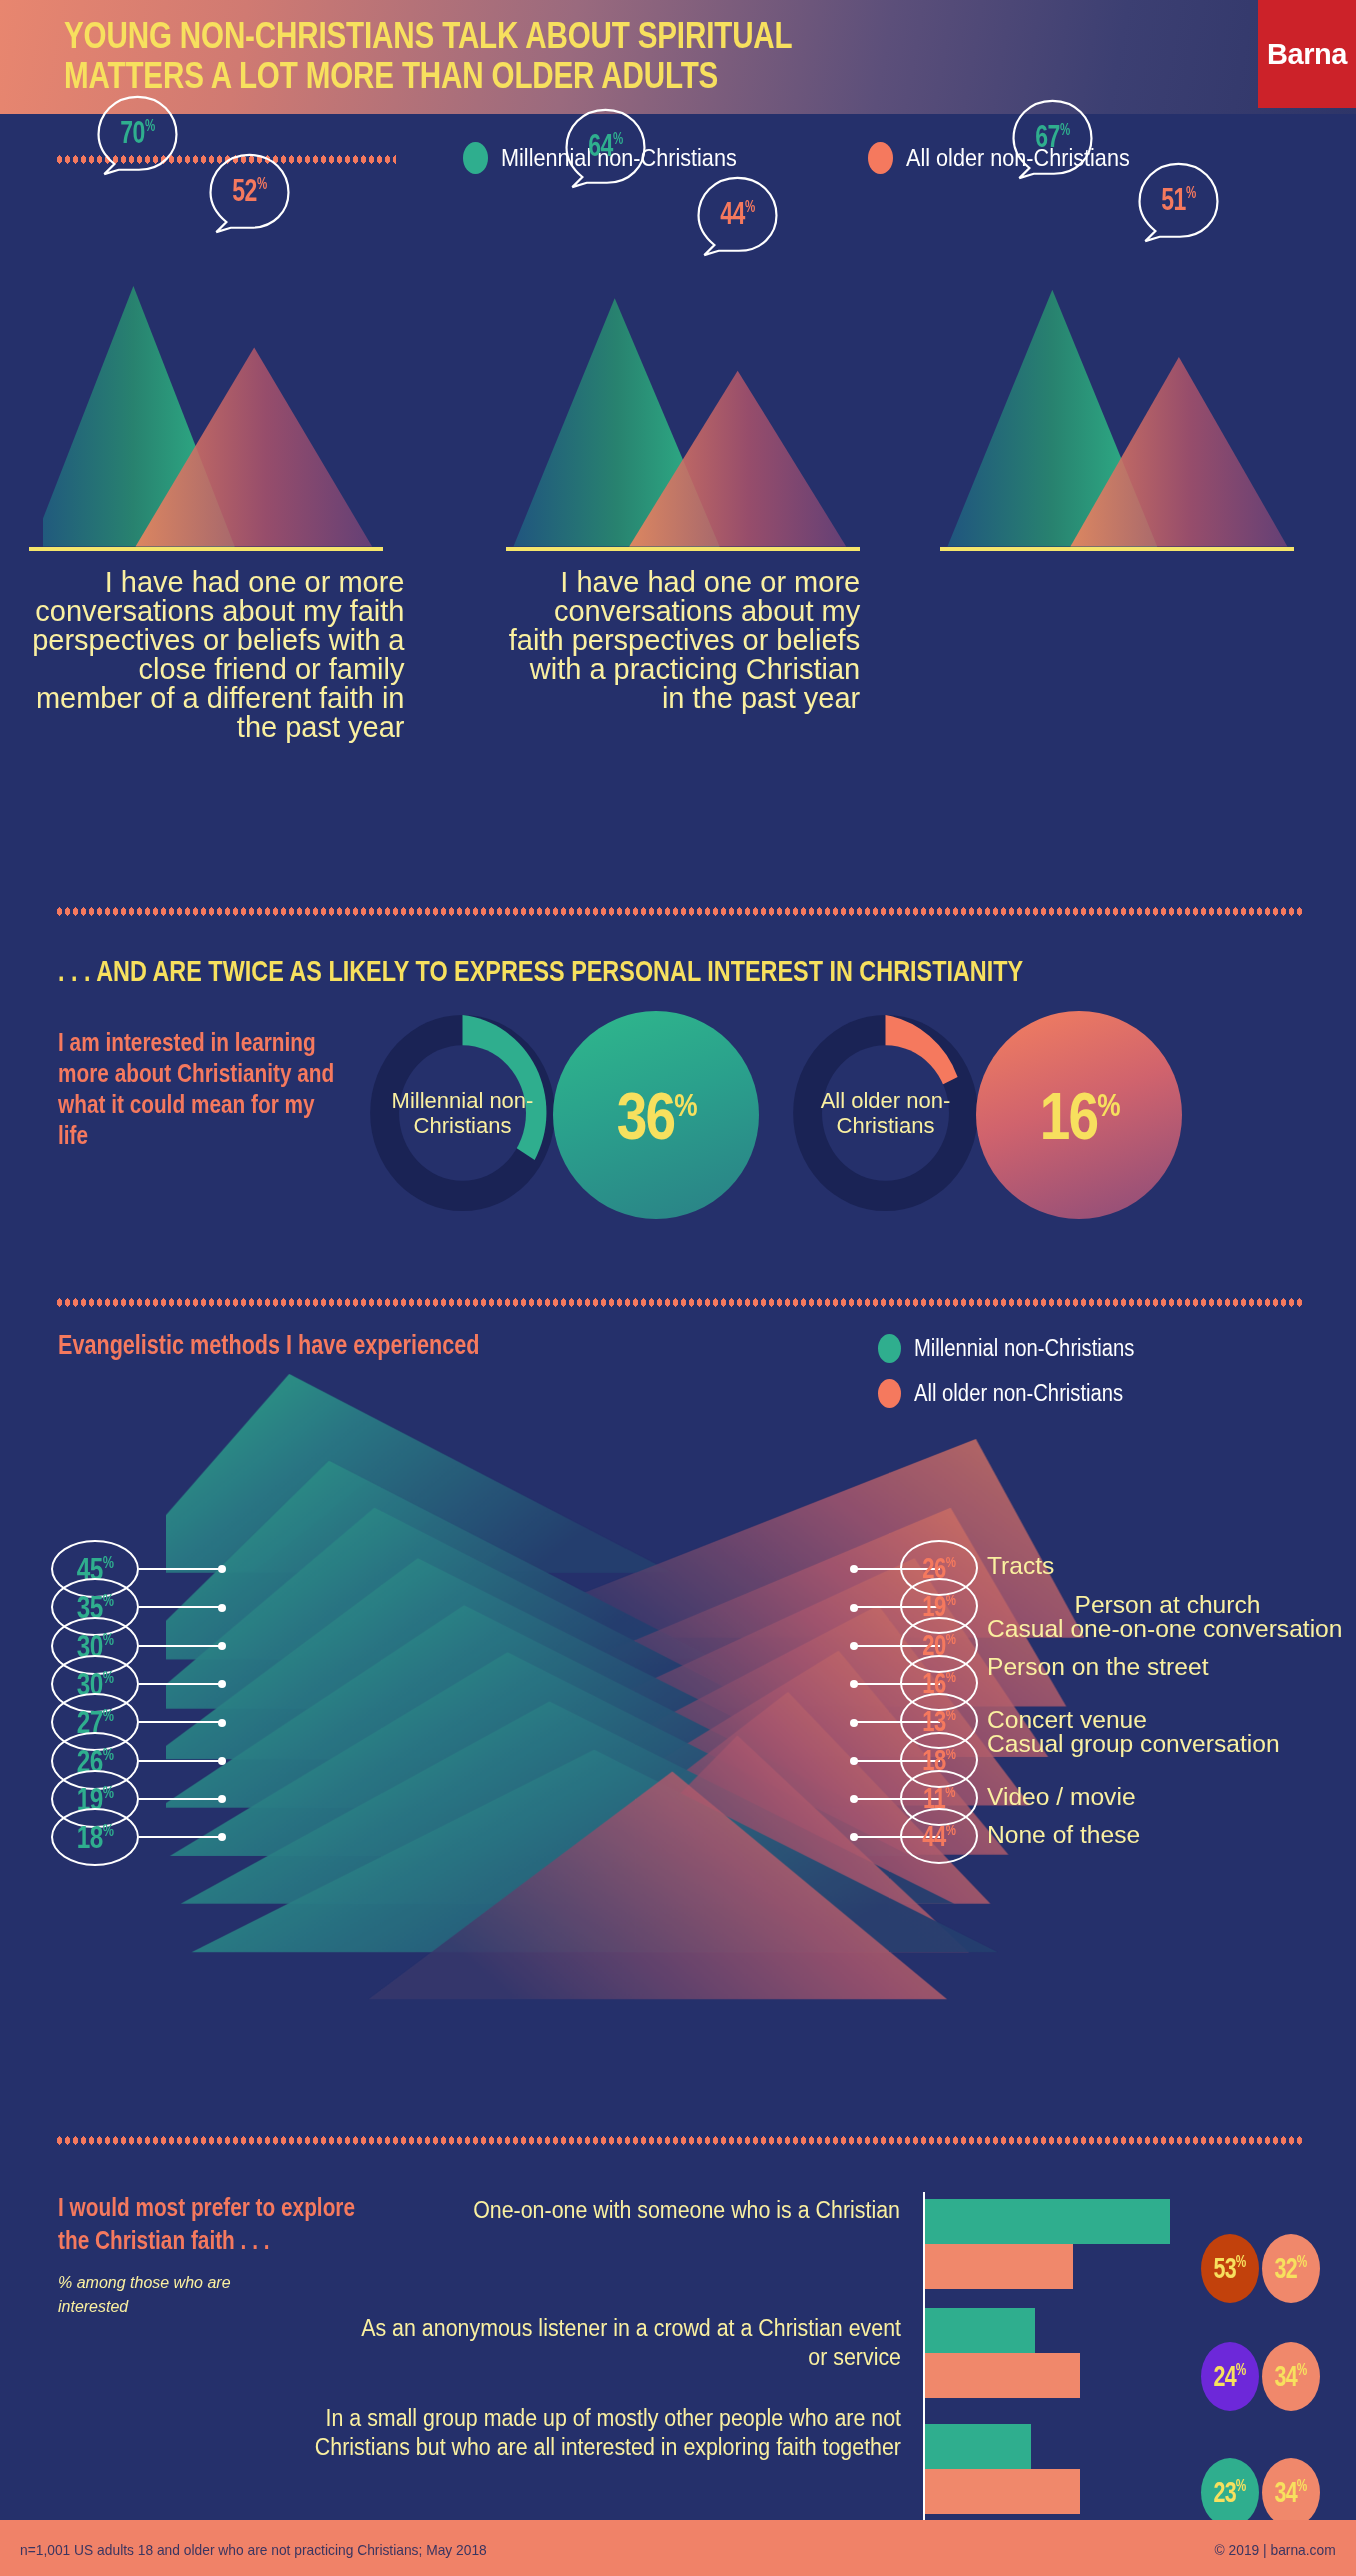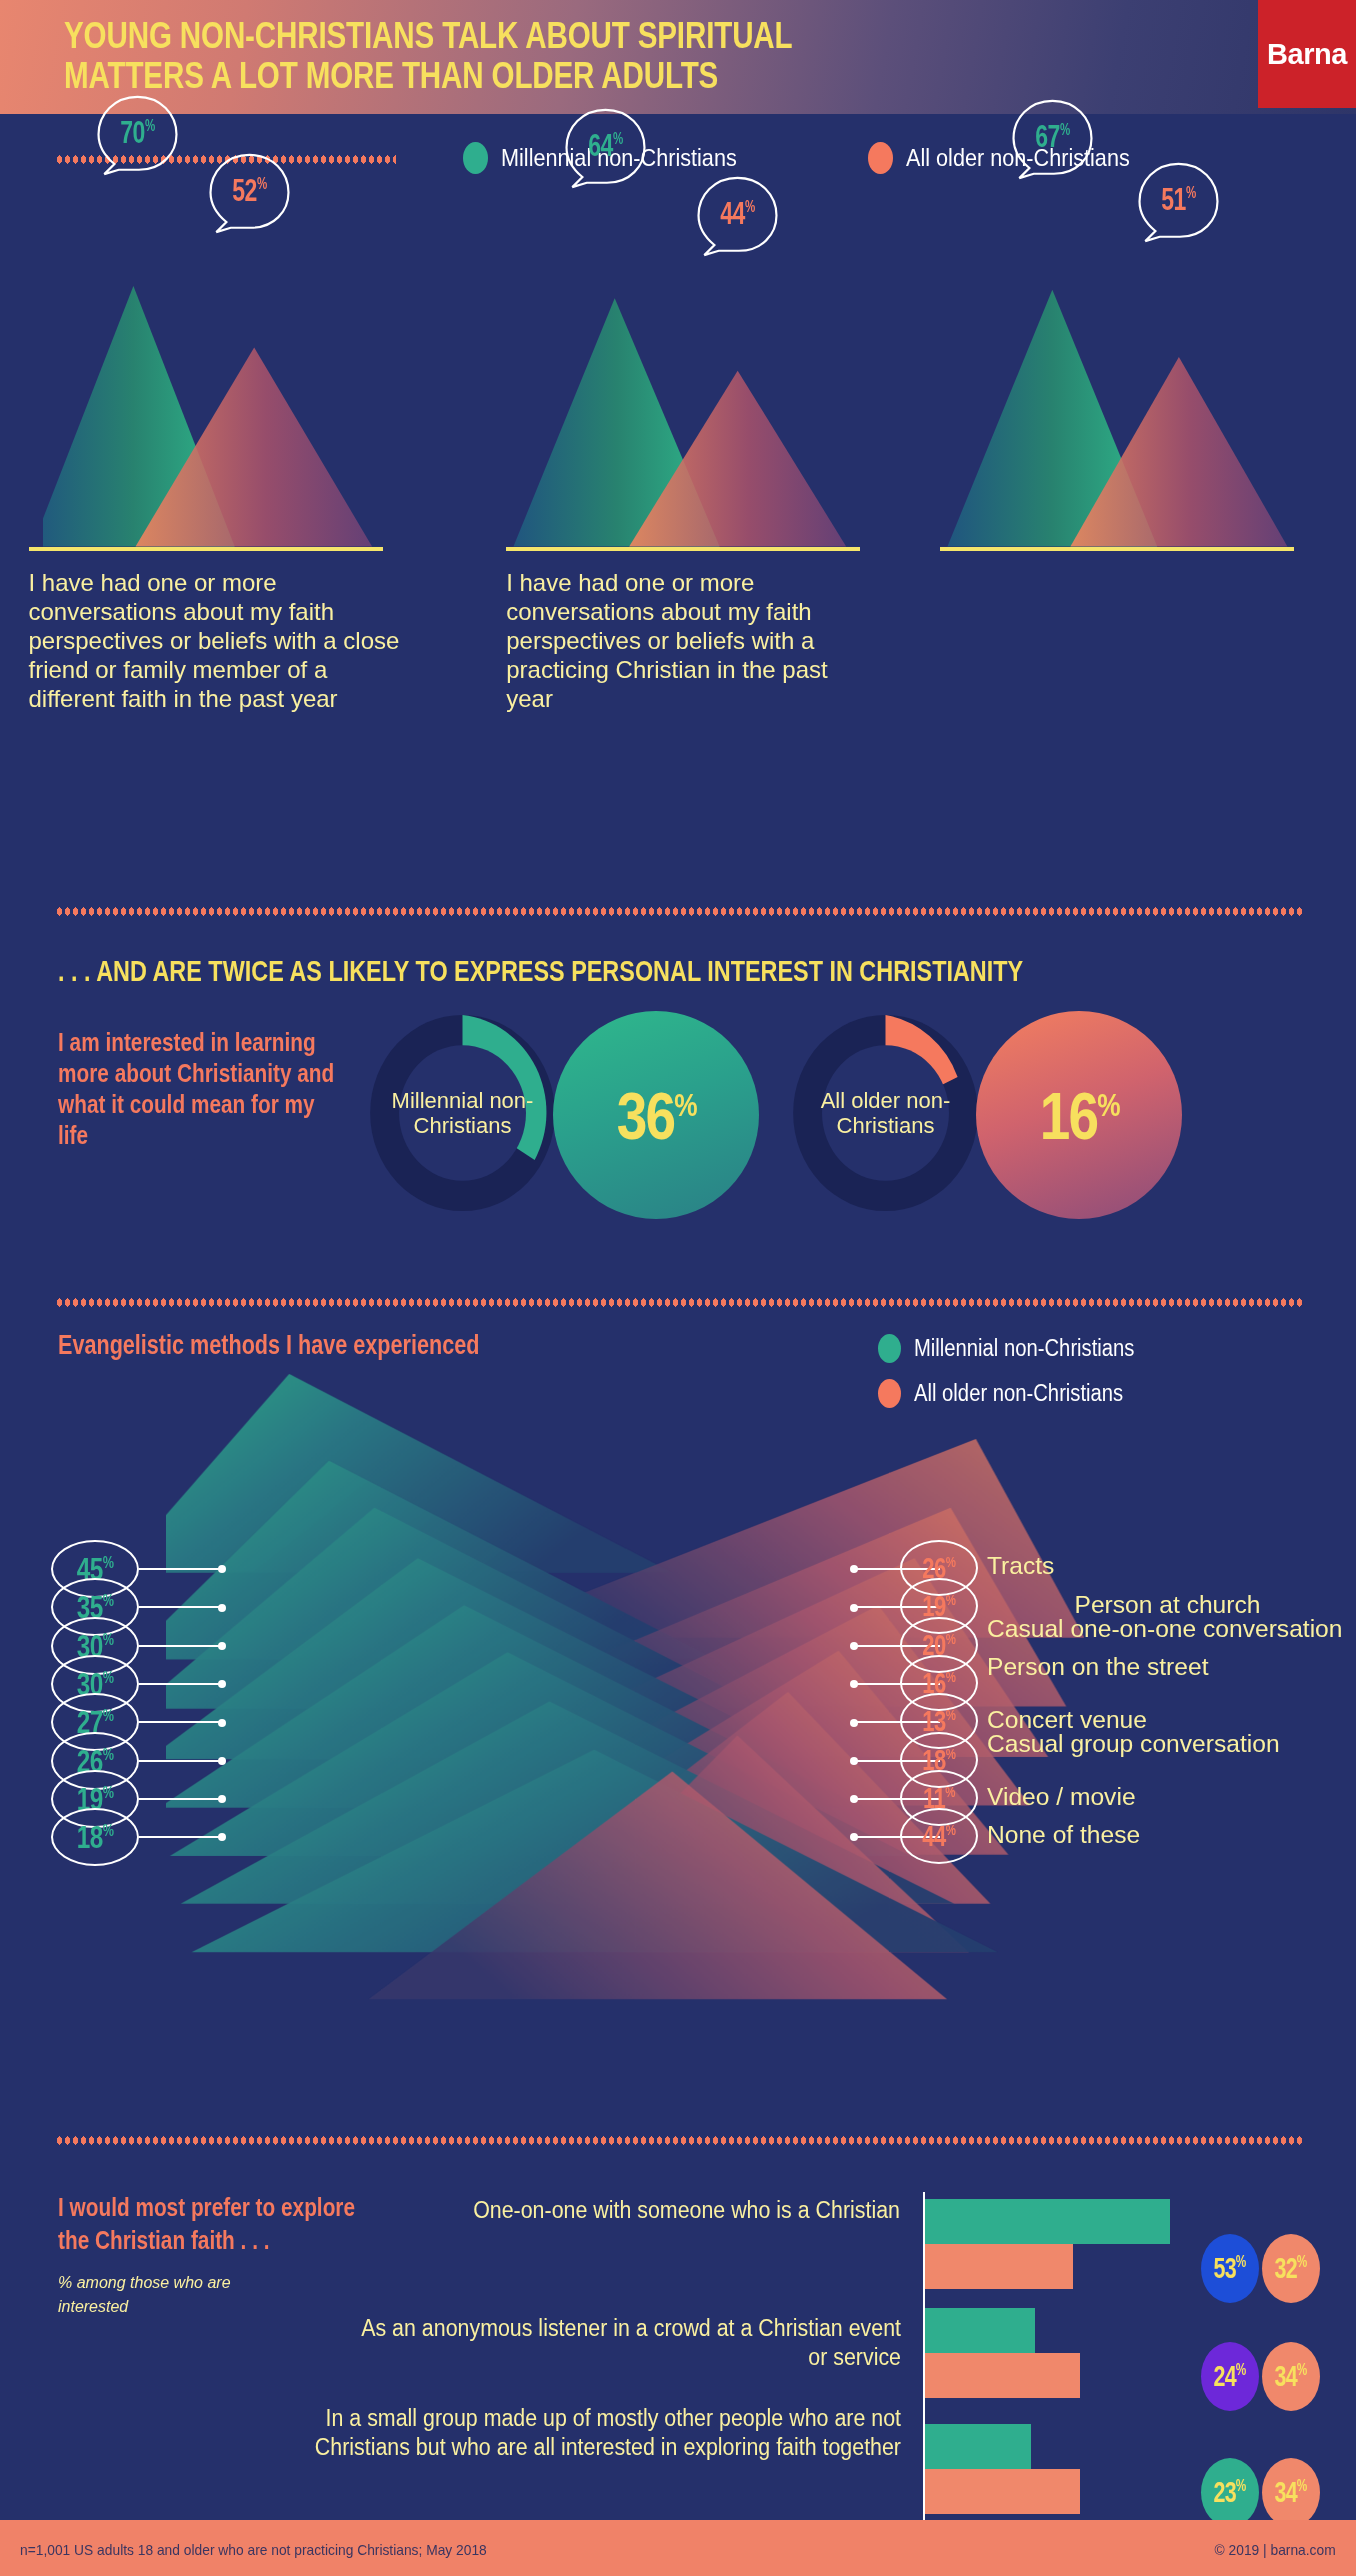--- a/index.html
+++ b/index.html
@@ -40,22 +40,22 @@
     display:inline-block; vertical-align:middle; color:#ffffff;
     font-size:24.6px; margin-left:10px; transform:scaleX(0.88); transform-origin:left center;
     font-weight:500;
   }
 
   
   .tri-group { position:absolute; top:145px; height:766px; }
   .tri-canvas { position:absolute; left:0; top:0; }
   .tri-baseline { position:absolute; height:3.6px; background:#f5e56b; }
   .tri-caption {
-    position:absolute; color:#faf0a0; font-size:24px; line-height:29px;
-    text-align:left; font-weight:500;
+    position:absolute; color:#faf0a0; font-size:29px; line-height:29px;
+    text-align:right; font-weight:500;
   }
   .bubble { position:absolute; }
   .bubble-num {
     position:absolute; width:100%; text-align:center;
     font-size:32px; font-weight:bold; letter-spacing:-0.7px;
     transform:scaleX(0.72); transform-origin:center;
   }
   .bubble-num sup { font-size:16px; vertical-align:super; }
 
   
@@ -448,21 +448,21 @@
 <div class="dots-divider" style="left:56px; top:2136px; width:1247px;"></div>
 
 <div class="sec4-lead" style="left:58px; top:2191px;">I would most prefer to explore the Christian faith . . .</div>
 <div class="sec4-sub" style="left:58px; top:2270px; width:217px;">% among those who are interested</div>
 
 <div class="bar-axis" style="left:923px; top:2192px; height:336px;"></div>
 
 <div class="bar-rowlabel" style="left:416px; top:2196px; width:484px;">One-on-one with someone who is a Christian</div>
 <div class="bar" style="left:925px; top:2199px; width:245px; height:45px; background:#2fae8e;"></div>
 <div class="bar" style="left:925px; top:2244px; width:148px; height:45px; background:#f0886b;"></div>
-<div class="bubcircle" style="left:1201px; top:2234px; width:58px; height:69px; background:#1d4ed8;">
+<div class="bubcircle" style="left:1201px; top:2234px; width:58px; height:69px; background:#c2410c;">
   <span><span>53</span><sup>%</sup></span>
 </div>
 <div class="bubcircle" style="left:1262px; top:2234px; width:58px; height:69px; background:#f0886b;">
   <span><span>32</span><sup>%</sup></span>
 </div>
 
 <div class="bar-rowlabel" style="left:318px; top:2314px; width:583px;">As an anonymous listener in a crowd at a Christian event or service</div>
 <div class="bar" style="left:925px; top:2308px; width:110px; height:45px; background:#2fae8e;"></div>
 <div class="bar" style="left:925px; top:2353px; width:155px; height:45px; background:#f0886b;"></div>
 <div class="bubcircle" style="left:1201px; top:2342px; width:58px; height:69px; background:#6d28d9;">

